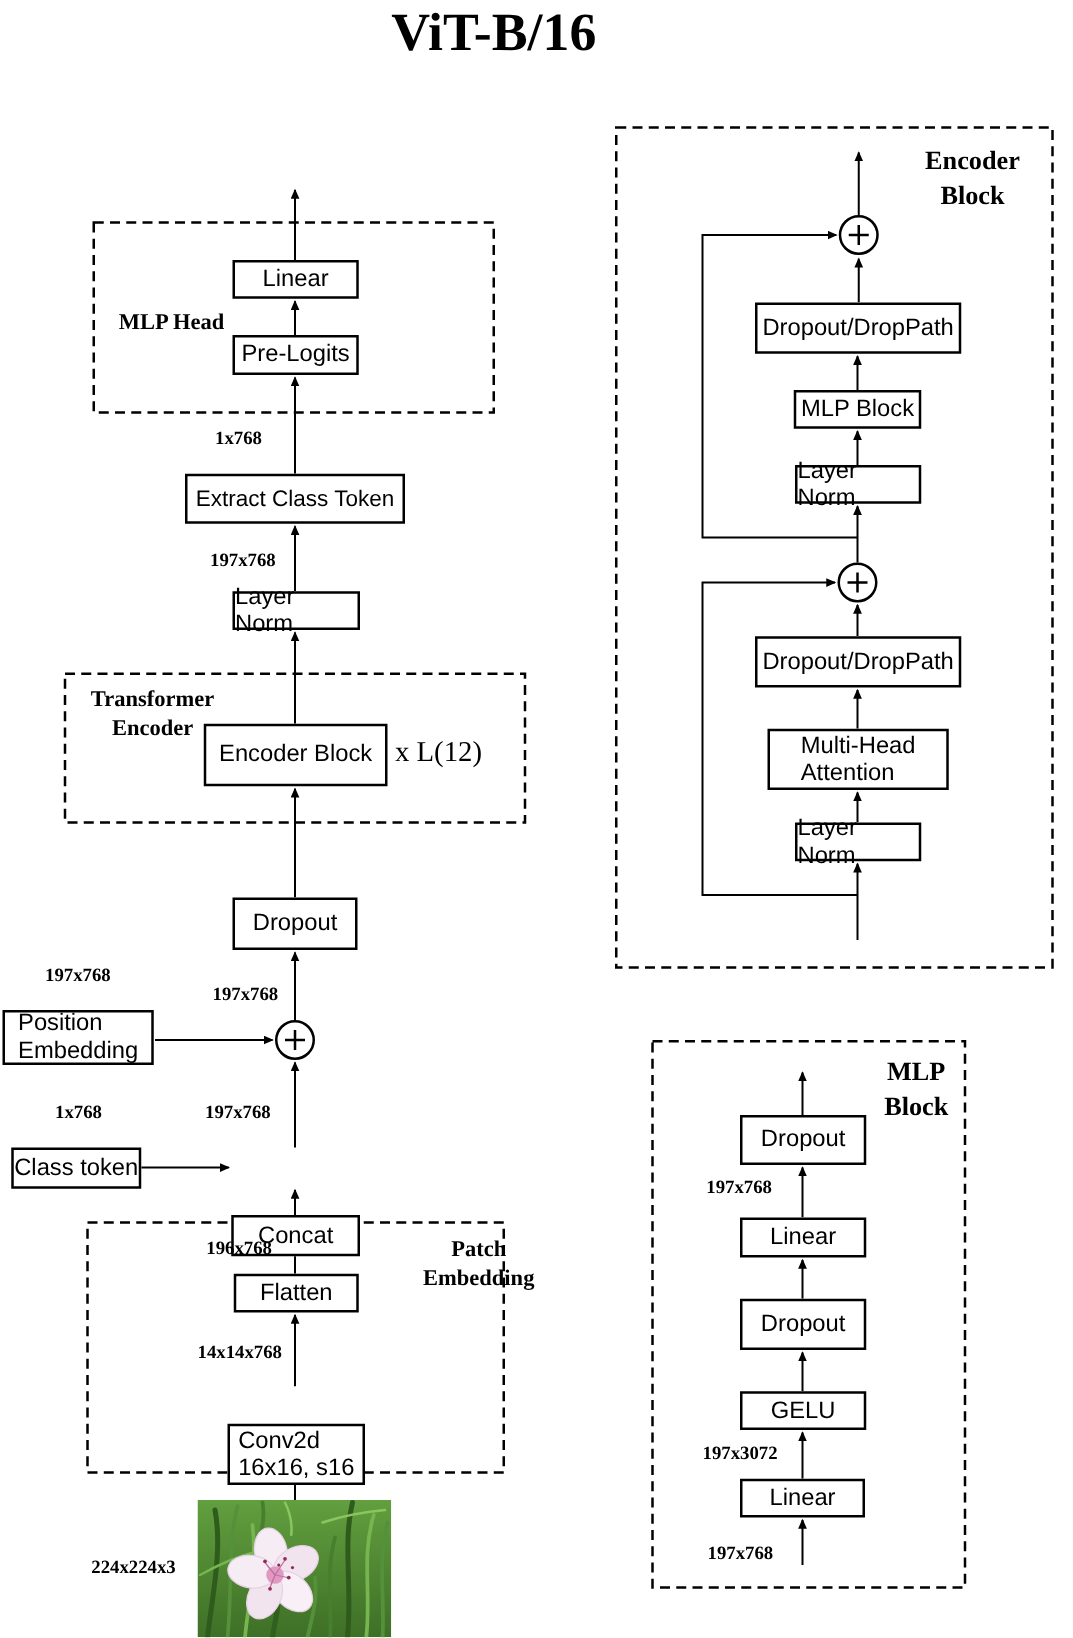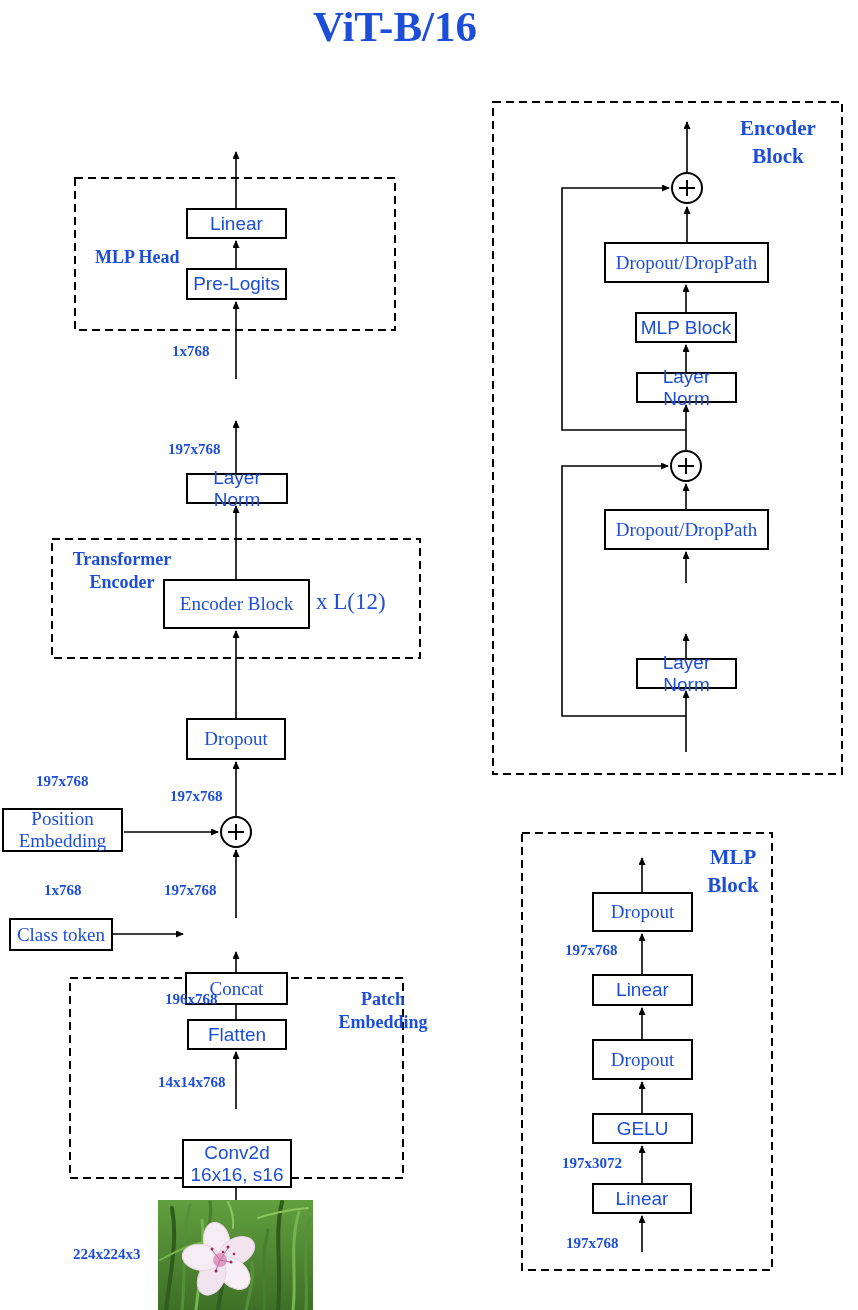--- a/index.html
+++ b/index.html
@@ -1,24 +1,24 @@
 <!DOCTYPE html>
 <html><head>
 <meta charset="utf-8">
 <style>
   html,body{margin:0;padding:0;background:#ffffff;}
   #canvas{position:relative;width:858px;height:1310px;background:#ffffff;overflow:hidden;
-          font-family:"Liberation Sans", sans-serif;color:#1d4ed8;}
+          font-family:"Liberation Sans", sans-serif;color:#000000;}
   #wires{position:absolute;left:0;top:0;width:858px;height:1310px;}
   .title{position:absolute;left:250px;top:2px;width:290px;text-align:center;
          font-family:"Liberation Serif","DejaVu Serif",serif;font-weight:bold;font-size:43px;}
   .box{position:absolute;box-sizing:border-box;border:2px solid #000;background:#fff;
-       display:flex;align-items:center;justify-content:center;text-align:center;
+       display:flex;align-items:center;justify-content:center;
        font-size:19px;line-height:1.15;white-space:pre-line;}
-  .box.thick{border-width:2.5px;font-family:Liberation Serif, serif;}
+  .box.thick{border-width:2.5px;}
   .box.small-text{font-size:18px;}
   .dim{position:absolute;white-space:nowrap;font-family:"Liberation Serif","DejaVu Serif",serif;
        font-weight:bold;font-size:15px;}
   .glabel{position:absolute;font-family:"Liberation Serif","DejaVu Serif",serif;font-weight:bold;
           font-size:18px;text-align:center;white-space:pre-line;line-height:1.25;}
   .glabel.big{font-size:21px;line-height:1.35;}
   .repeat{position:absolute;font-family:"Liberation Serif","DejaVu Serif",serif;font-size:23px;}
   .plus{position:absolute;width:32px;height:32px;box-sizing:border-box;border:2px solid #000;
         border-radius:50%;background:#fff;}
   .plus::before{content:"";position:absolute;left:6px;right:6px;top:50%;height:2px;margin-top:-1px;background:#000;}
@@ -79,20 +79,21 @@
     </g>
   </svg>
 
   <div class="title">ViT-B/16</div>
 
   <div class="glabel" style="left:95px;top:246px;">MLP Head</div>
   <div class="box" style="left:186px;top:208px;width:101px;height:31px;">Linear</div>
   <div class="box" style="left:186px;top:268px;width:101px;height:32px;">Pre-Logits</div>
 
   <div class="dim" style="left:172px;top:343px;">1x768</div>
+  <div class="box small-text" style="left:148px;top:379px;width:176px;height:40px;">Extract Class Token</div>
   <div class="dim" style="left:168px;top:441px;">197x768</div>
   <div class="box" style="left:186px;top:473px;width:102px;height:31px;">Layer Norm</div>
 
   <div class="glabel" style="left:66px;top:548px;width:112px;">Transformer
 Encoder</div>
   <div class="box thick" style="left:163px;top:579px;width:147px;height:50px;">Encoder Block</div>
   <div class="repeat" style="left:316px;top:589px;">x L(12)</div>
 
   <div class="box thick" style="left:186px;top:718px;width:100px;height:42px;">Dropout</div>
   <div class="dim" style="left:36px;top:773px;">197x768</div>
@@ -164,20 +165,22 @@
   </svg>
 
   <div class="glabel big" style="left:722px;top:114px;width:112px;">Encoder
 Block</div>
   <div class="plus" style="left:671px;top:172px;"></div>
   <div class="box thick" style="left:604px;top:242px;width:165px;height:41px;">Dropout/DropPath</div>
   <div class="box" style="left:635px;top:312px;width:102px;height:31px;">MLP Block</div>
   <div class="box" style="left:636px;top:372px;width:101px;height:31px;">Layer Norm</div>
   <div class="plus" style="left:670px;top:450px;"></div>
   <div class="box thick" style="left:604px;top:509px;width:165px;height:41px;">Dropout/DropPath</div>
+  <div class="box" style="left:614px;top:583px;width:145px;height:49px;">Multi-Head
+Attention</div>
   <div class="box" style="left:636px;top:658px;width:101px;height:31px;">Layer Norm</div>
 
   <div class="glabel big" style="left:696px;top:843px;width:74px;">MLP
 Block</div>
   <div class="box thick" style="left:592px;top:892px;width:101px;height:40px;">Dropout</div>
   <div class="dim" style="left:565px;top:942px;">197x768</div>
   <div class="box" style="left:592px;top:974px;width:101px;height:32px;">Linear</div>
   <div class="box thick" style="left:592px;top:1039px;width:101px;height:41px;">Dropout</div>
   <div class="box" style="left:592px;top:1113px;width:101px;height:31px;">GELU</div>
   <div class="dim" style="left:562px;top:1155px;">197x3072</div>

